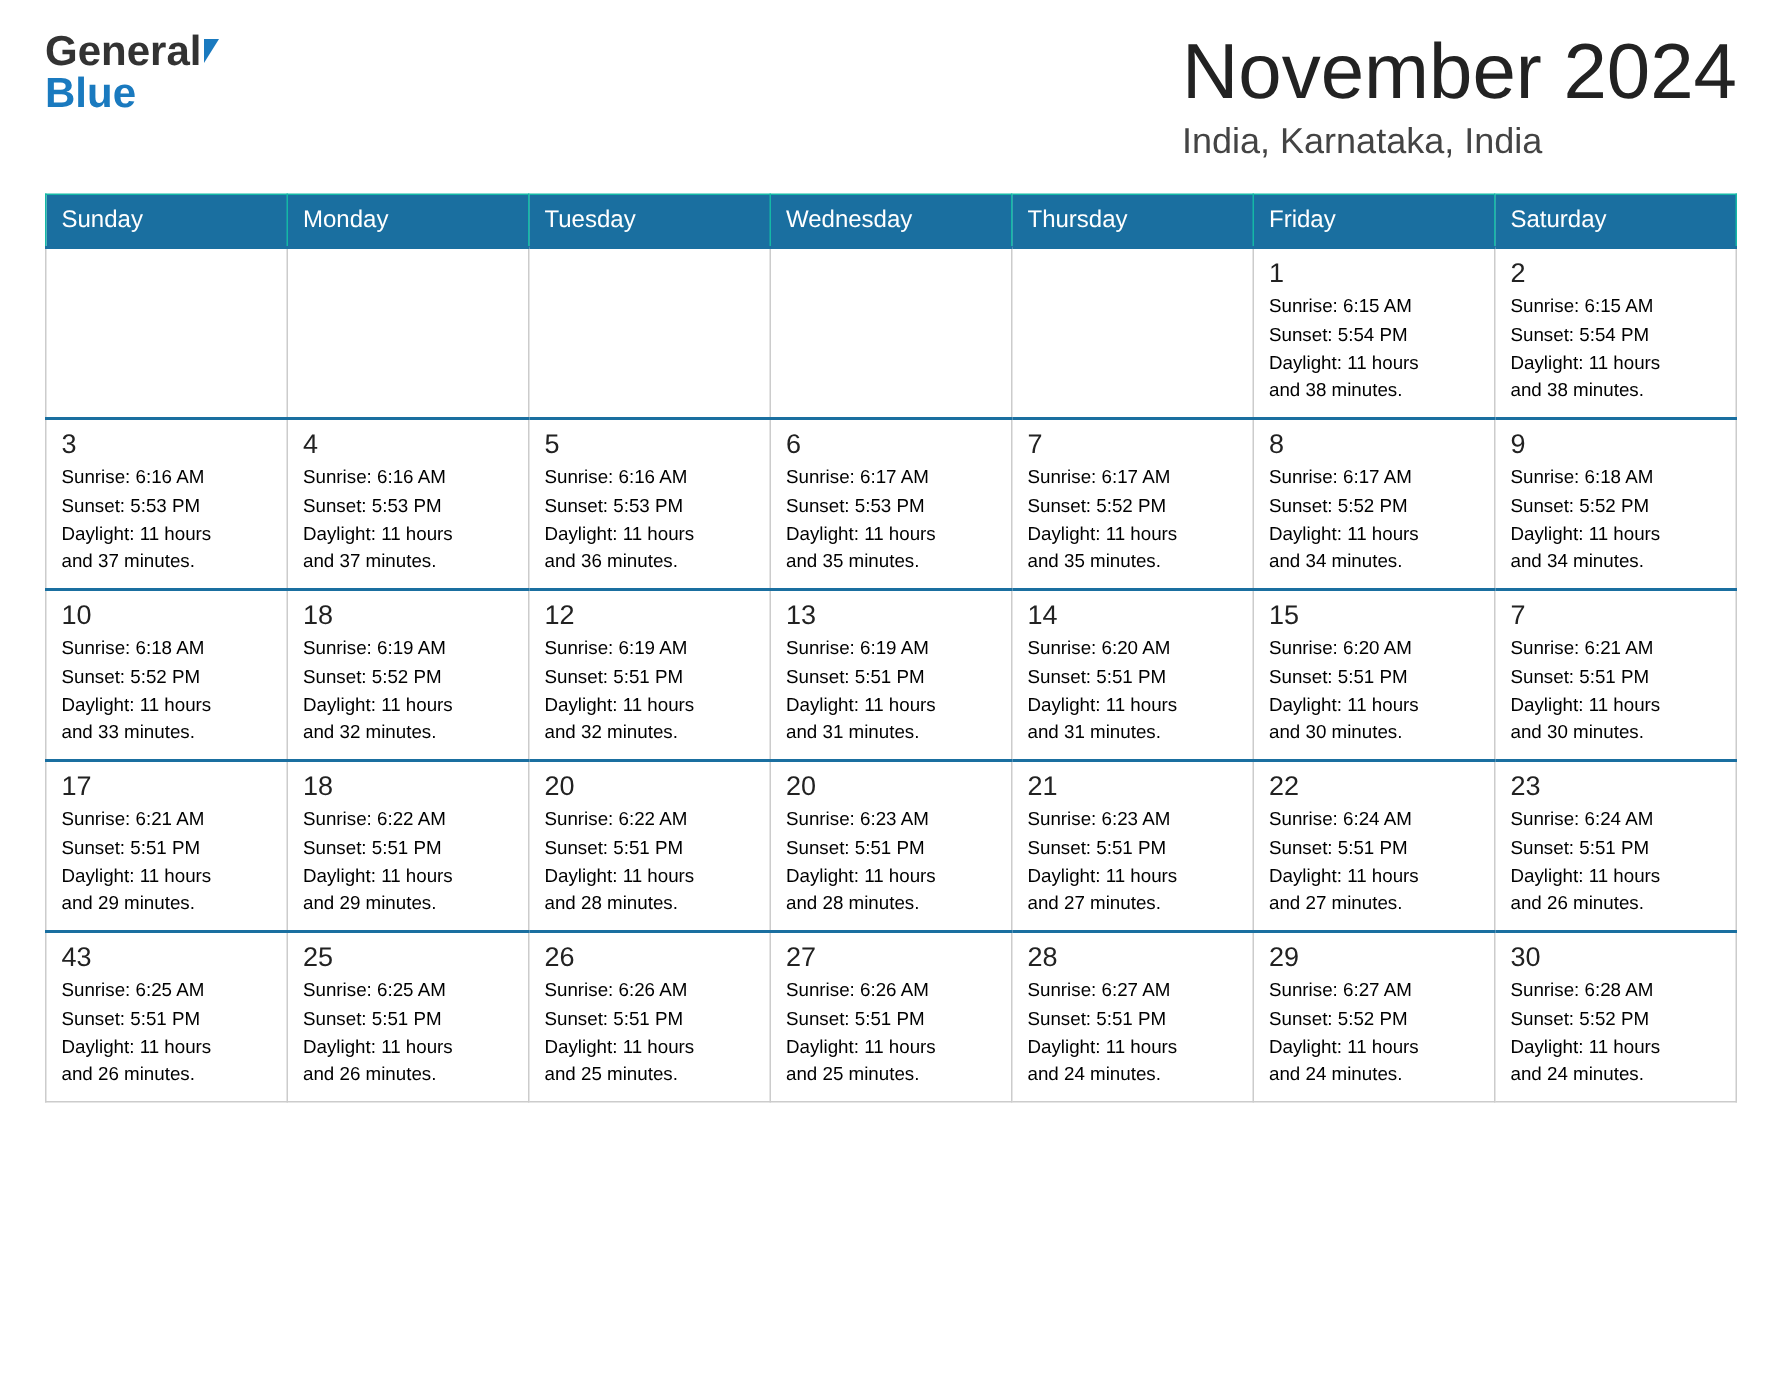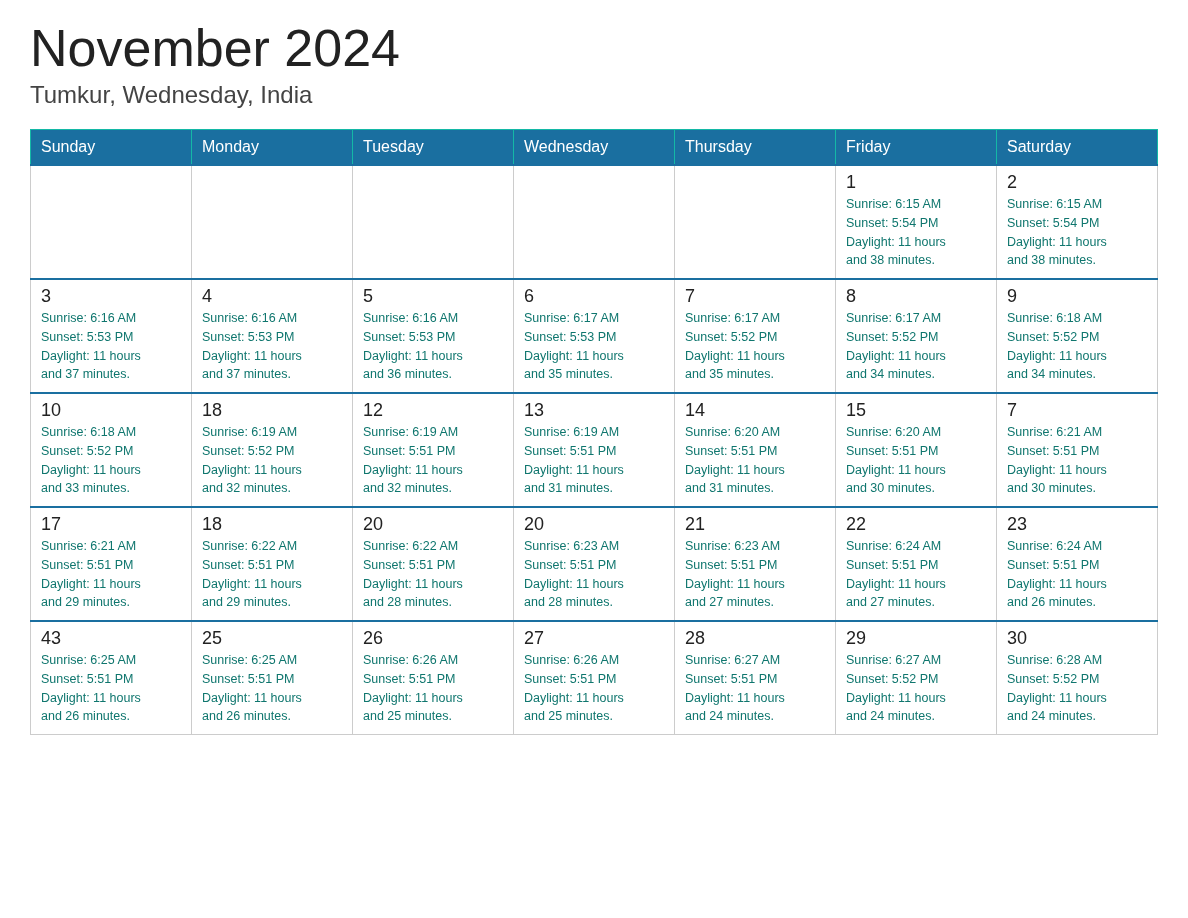--- a/index.html
+++ b/index.html
@@ -89,34 +89,41 @@
     }
     .day-number {
       font-size: 18px;
       font-weight: normal;
       color: #222;
       display: block;
       margin-bottom: 2px;
     }
     .day-info {
       font-size: 12.5px;
-      color: #0f766e;
+      color: #000000;
       line-height: 1.5;
     }
     .empty-cell {
       background: #f9f9f9;
     }
   </style>
 </head>
 <body>
 
 <div class="header">
+  <div class="logo">
+    <div class="logo-top-row">
+      <span class="logo-general">General</span>
+      <span class="logo-triangle"></span>
+    </div>
+    <span class="logo-blue">Blue</span>
+  </div>
   <div class="title-area">
     <div class="month-title">November 2024</div>
-    <div class="location-title">Tumkur, Wednesday, India</div>
+    <div class="location-title">India, Karnataka, India</div>
   </div>
 </div>
 
 <table class="calendar-table">
   <thead>
     <tr>
     <th>Sunday</th>
         <th>Monday</th>
         <th>Tuesday</th>
         <th>Wednesday</th>

